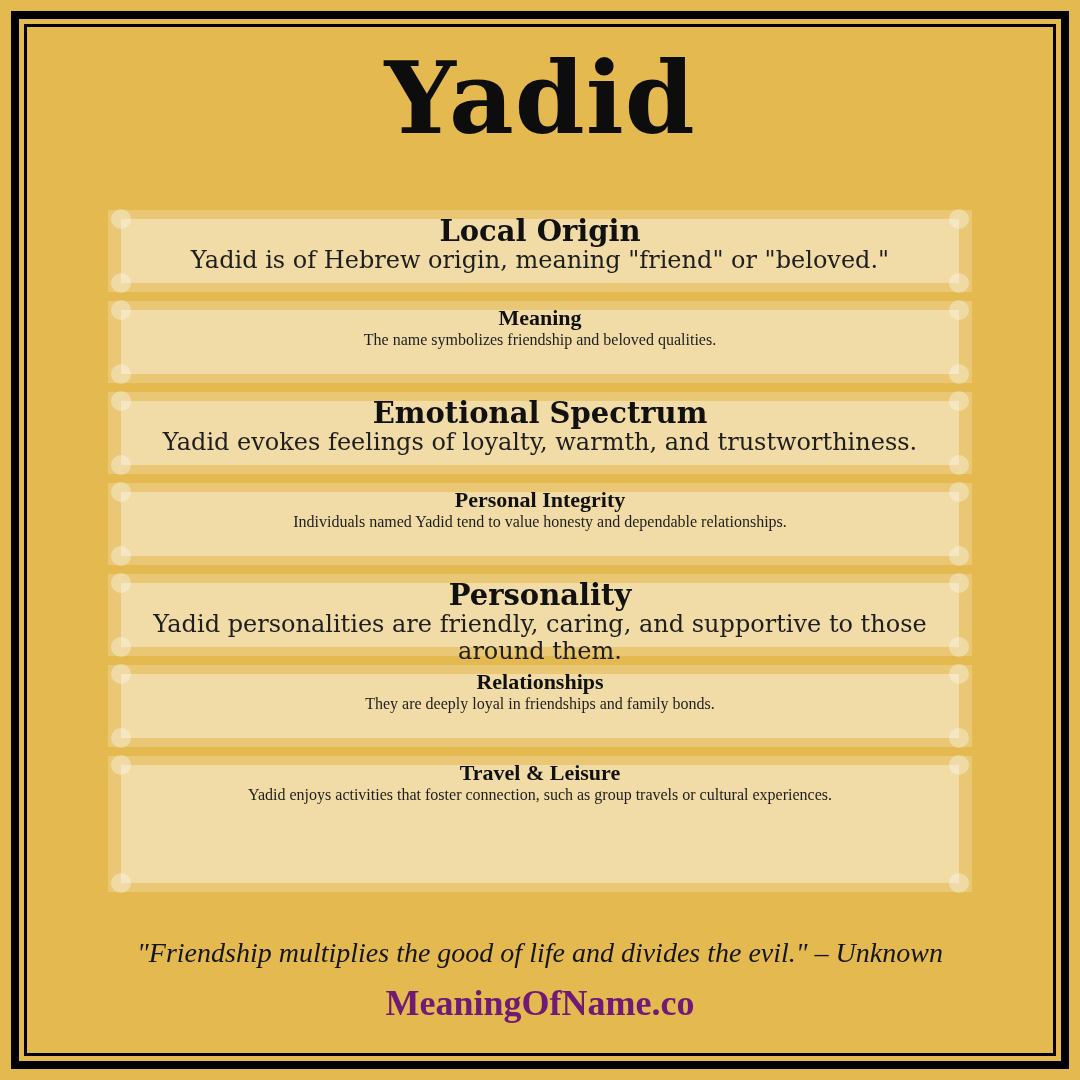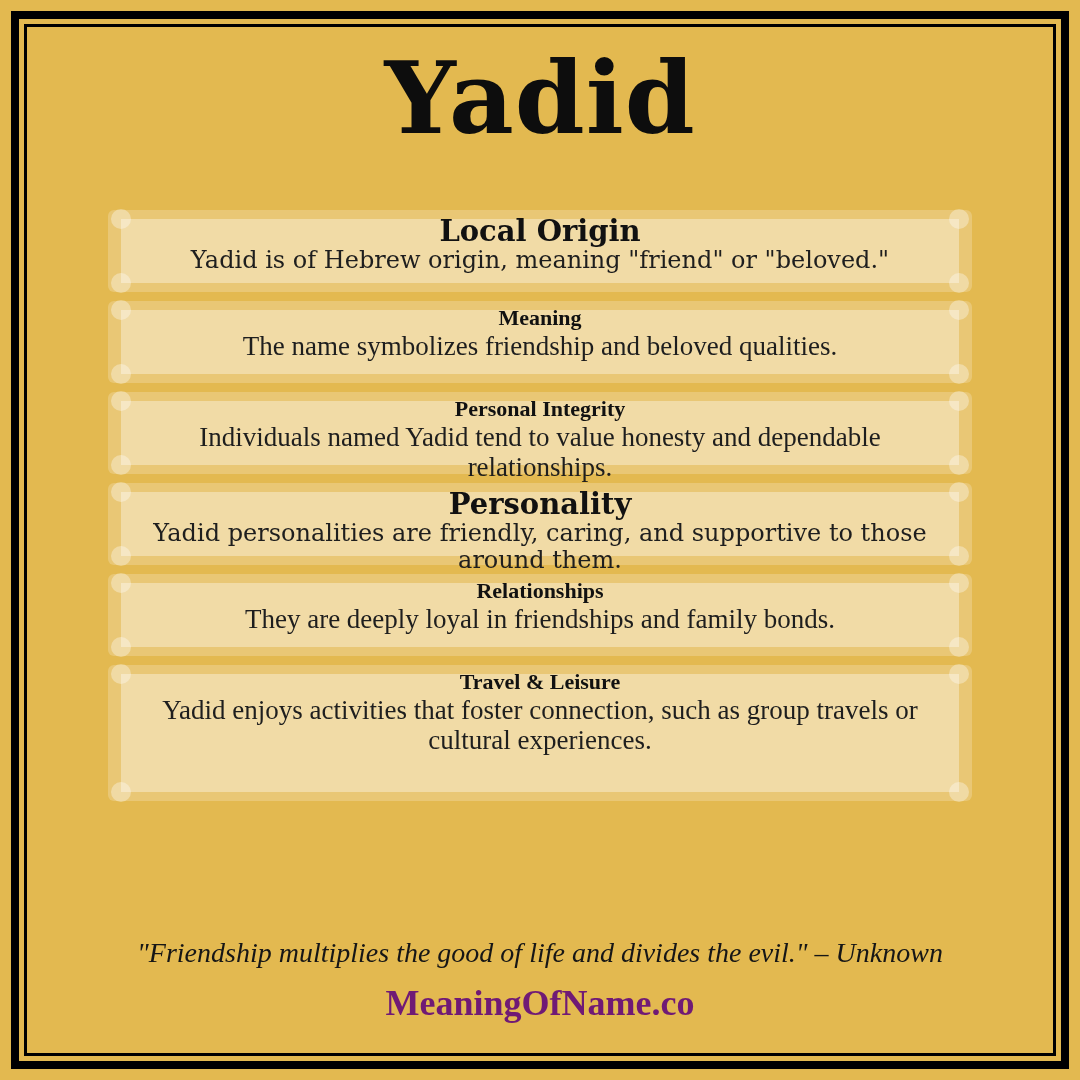--- a/index.html
+++ b/index.html
@@ -25,21 +25,21 @@
     color: #0d0d0d; letter-spacing: 1px;
     font-family: "DejaVu Serif", serif;
   }
   .cards {
     position: absolute; left: 108px; top: 210px; width: 864px;
   }
   .card {
     position: relative;
     height: 82px; margin-bottom: 9px;
     background: rgba(255,255,255,0.21);
-    border-radius: 6px;
+    border-radius: 0;
     text-align: center;
   }
   .card.tall { height: 136px; }
   .band {
     position: absolute; left: 13px; right: 13px; top: 9px; bottom: 9px;
     background: rgba(255,255,255,0.36);
   }
   .rivet {
     position: absolute; width: 20px; height: 20px; border-radius: 50%;
     background: rgba(255,255,255,0.34);
@@ -53,21 +53,21 @@
     font-size: 29px; line-height: 1.12; font-weight: bold;
     color: #111;
   }
   .card-body {
     position: relative; margin: 0; padding: 0 28px;
     font-size: 24px; line-height: 1.12;
     color: #1e1e1e;
   }
   
   .card.cond .card-heading { font-family: "Liberation Serif", serif; font-size: 22px; }
-  .card.cond .card-body    { font-family: "Liberation Serif", serif; font-size: 27px; }
+  .card.cond .card-body    { font-family: "Liberation Serif", serif; font-size: 16px; }
   .quote {
     position: absolute; top: 936px; left: 0; width: 100%;
     margin: 0; text-align: center;
     font-family: "Liberation Serif", serif;
     font-style: italic; font-size: 28px; line-height: 1.2;
     color: #161616;
   }
   .brand {
     position: absolute; top: 982px; left: 0; width: 100%;
     margin: 0; text-align: center;
@@ -102,20 +102,30 @@
     <div class="band">
       <span class="rivet tl"></span>
       <span class="rivet tr"></span>
       <span class="rivet bl"></span>
       <span class="rivet br"></span>
     </div>
     <h2 class="card-heading">Meaning</h2>
     <p class="card-body">The name symbolizes friendship and beloved qualities.</p>
   </section>
 
+  <section class="card">
+    <div class="band">
+      <span class="rivet tl"></span>
+      <span class="rivet tr"></span>
+      <span class="rivet bl"></span>
+      <span class="rivet br"></span>
+    </div>
+    <h2 class="card-heading">Emotional Spectrum</h2>
+    <p class="card-body">Yadid evokes feelings of loyalty, warmth, and trustworthiness.</p>
+  </section>
 
   <section class="card cond">
     <div class="band">
       <span class="rivet tl"></span>
       <span class="rivet tr"></span>
       <span class="rivet bl"></span>
       <span class="rivet br"></span>
     </div>
     <h2 class="card-heading">Personal Integrity</h2>
     <p class="card-body">Individuals named Yadid tend to value honesty and dependable relationships.</p>

